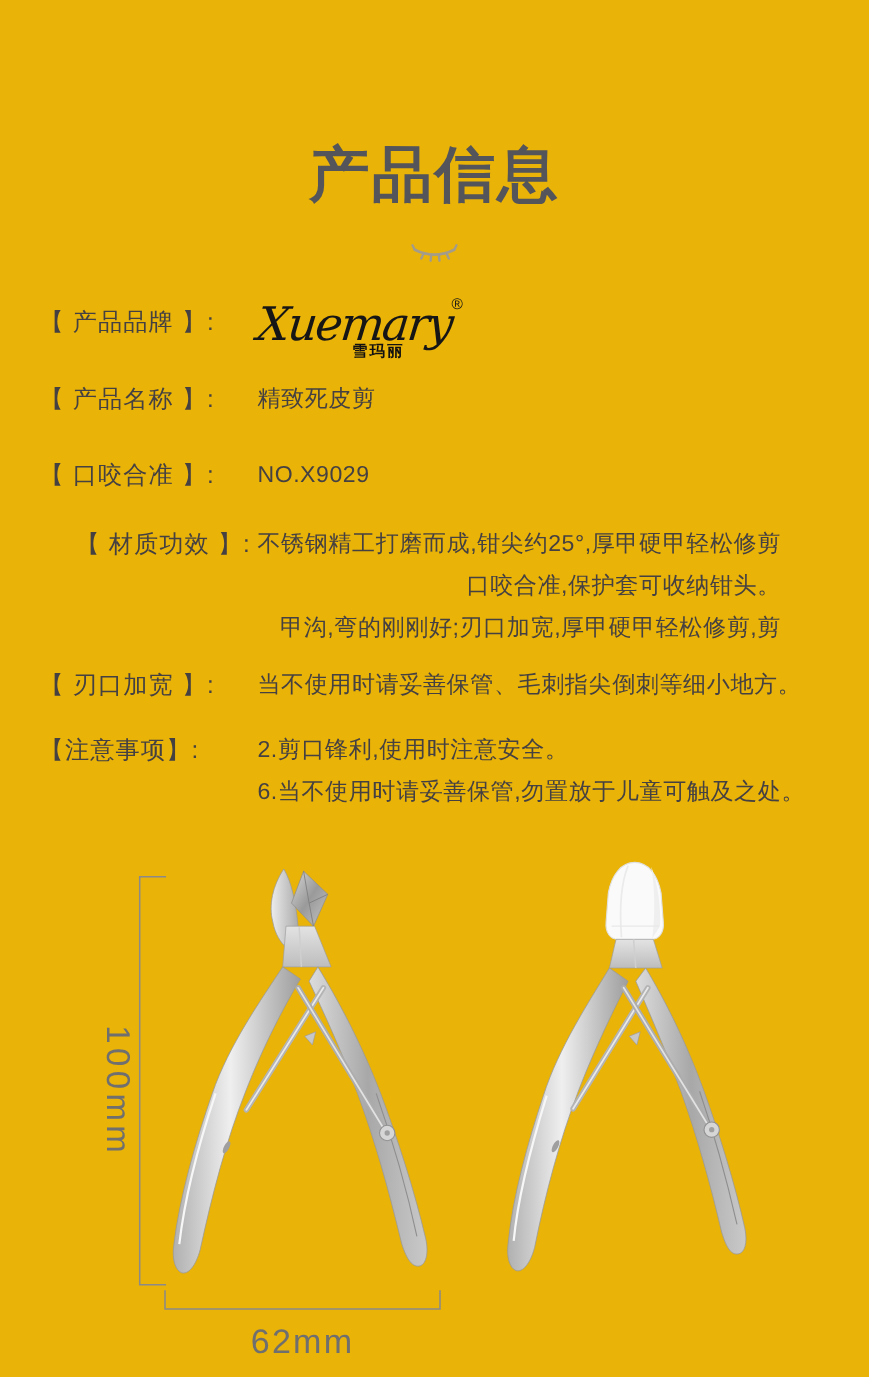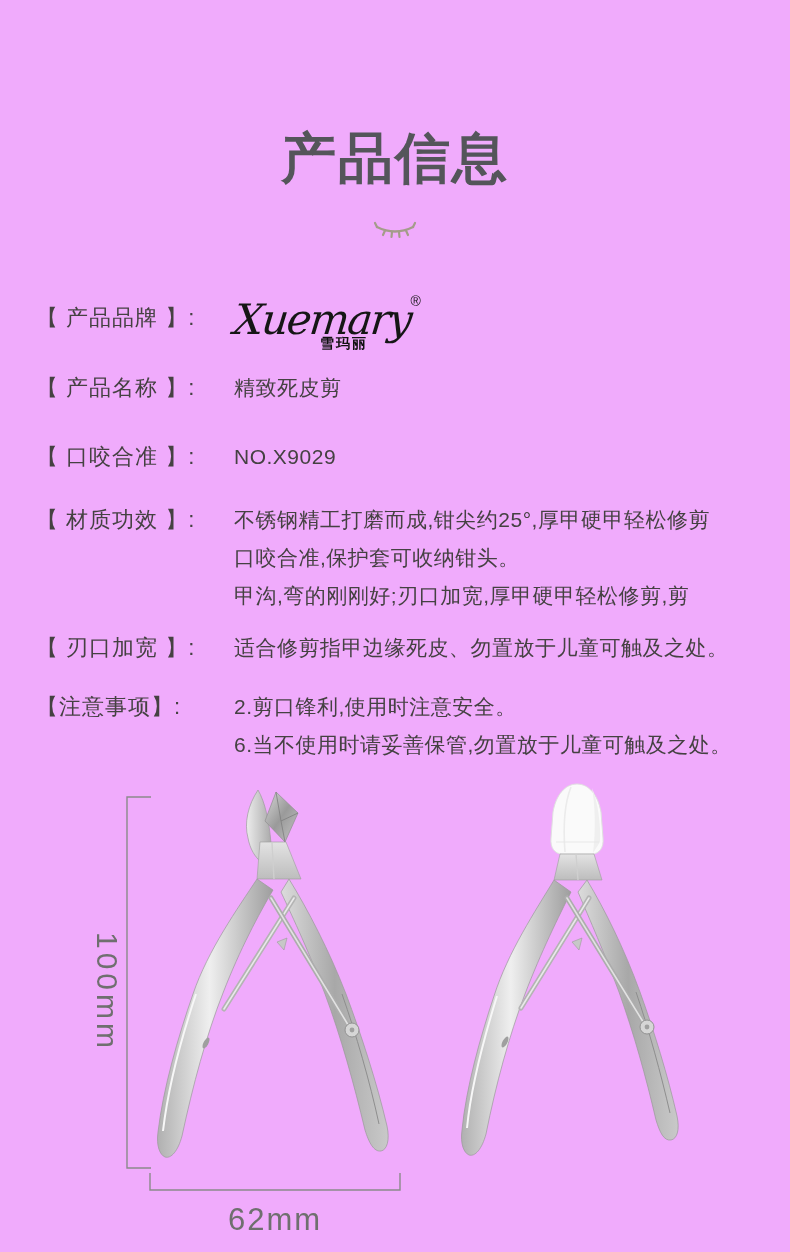--- a/index.html
+++ b/index.html
@@ -1,40 +1,40 @@
 <!DOCTYPE html>
 <html><head>
 <meta charset="utf-8">
 <style>
   html,body{margin:0;padding:0;background:#fff;}
   .page{
-    position:relative;width:790px;height:1252px;overflow:hidden;background:#f0abfc;
+    position:relative;width:790px;height:1252px;overflow:hidden;background:#eab308;
     font-family:"Liberation Sans","DejaVu Sans",sans-serif;color:#433f3e;
   }
   
   .header{position:absolute;top:122px;left:0;width:100%;text-align:center;}
   .page-title{
     margin:0;font-size:55px;font-weight:700;letter-spacing:2px;color:#54555a;
   }
   .eyelash{display:block;margin:24px auto 0;}
   
-  .specs{position:absolute;top:285px;left:36px;width:728px;}
+  .specs{position:absolute;top:260px;left:36px;width:728px;}
   .row{display:flex;align-items:flex-start;}
   .row .label{
     flex:0 0 192px;font-size:22px;line-height:30px;letter-spacing:1px;
     color:#454142;white-space:nowrap;
   }
   .row .value{font-size:21px;line-height:30px;letter-spacing:.5px;color:#454142;padding-left:6px;}
   .row-brand{align-items:center;height:66px;margin-bottom:22px;}
   .row-single{margin-bottom:21px;}
   .row-name{margin-bottom:39px;}
   .row-model{margin-bottom:29px;}
   .row-multi .label{line-height:38px;}
   .row-multi .value{line-height:38px;}
-  .row-material{margin-bottom:14px;}
+  .row-material{margin-bottom:14px;text-align:right;}
   .row-usage{margin-bottom:21px;}
   .row-usage .label,.row-usage .value{line-height:38px;}
   
   .brand-logo{position:relative;padding-left:4px;line-height:1;}
   .brand-script{
     font-family:"DejaVu Serif","Liberation Serif",serif;font-style:italic;
     font-size:42px;color:#161616;letter-spacing:-2px;
     display:inline-block;transform:skewX(-6deg);
   }
   .brand-reg{font-size:14px;vertical-align:28px;letter-spacing:0;color:#161616;}
@@ -88,21 +88,21 @@
       <div class="label">【 材质功效 】:</div>
       <div class="value">
         <div>不锈钢精工打磨而成,钳尖约25°,厚甲硬甲轻松修剪</div>
         <div>口咬合准,保护套可收纳钳头。</div>
         <div>甲沟,弯的刚刚好;刃口加宽,厚甲硬甲轻松修剪,剪</div>
       </div>
     </div>
 
     <div class="row row-usage">
       <div class="label">【 刃口加宽 】:</div>
-      <div class="value">适合修剪指甲边缘死皮、勿置放于儿童可触及之处。</div>
+      <div class="value">当不使用时请妥善保管、毛刺指尖倒刺等细小地方。</div>
     </div>
 
     <div class="row row-multi">
       <div class="label">【注意事项】:</div>
       <div class="value">
         <div>2.剪口锋利,使用时注意安全。</div>
         <div>6.当不使用时请妥善保管,勿置放于儿童可触及之处。</div>
       </div>
     </div>
 

